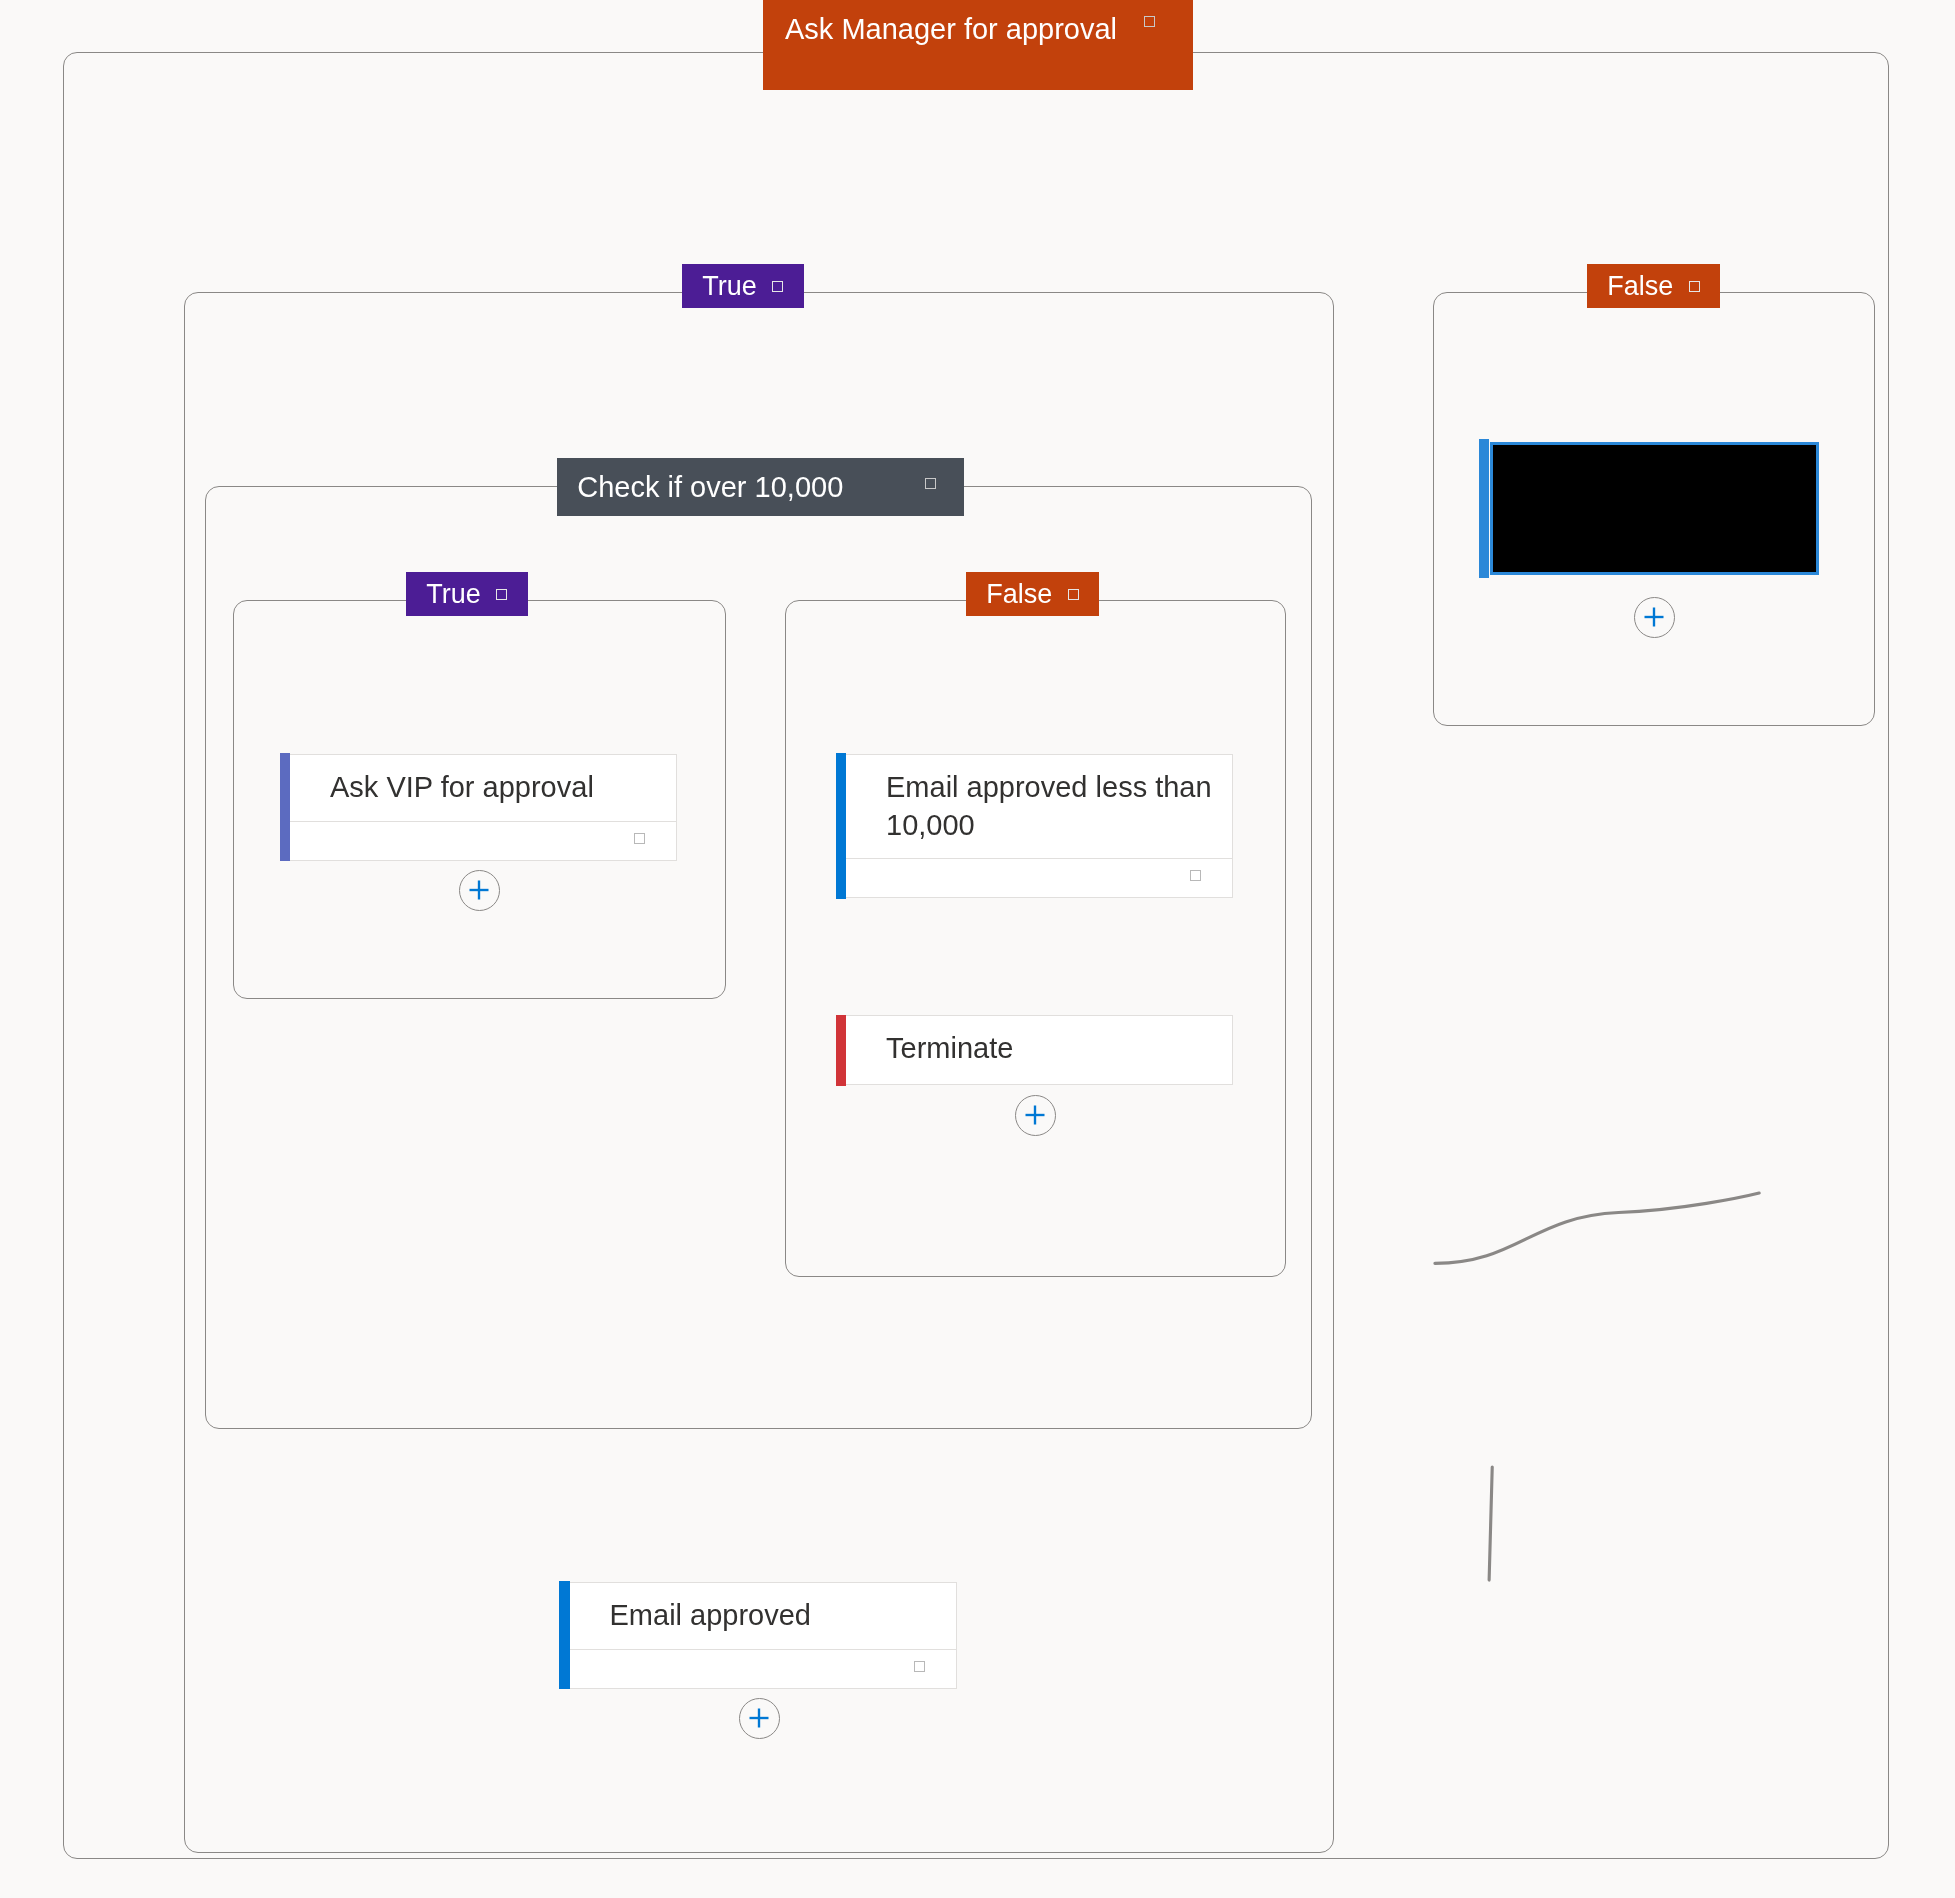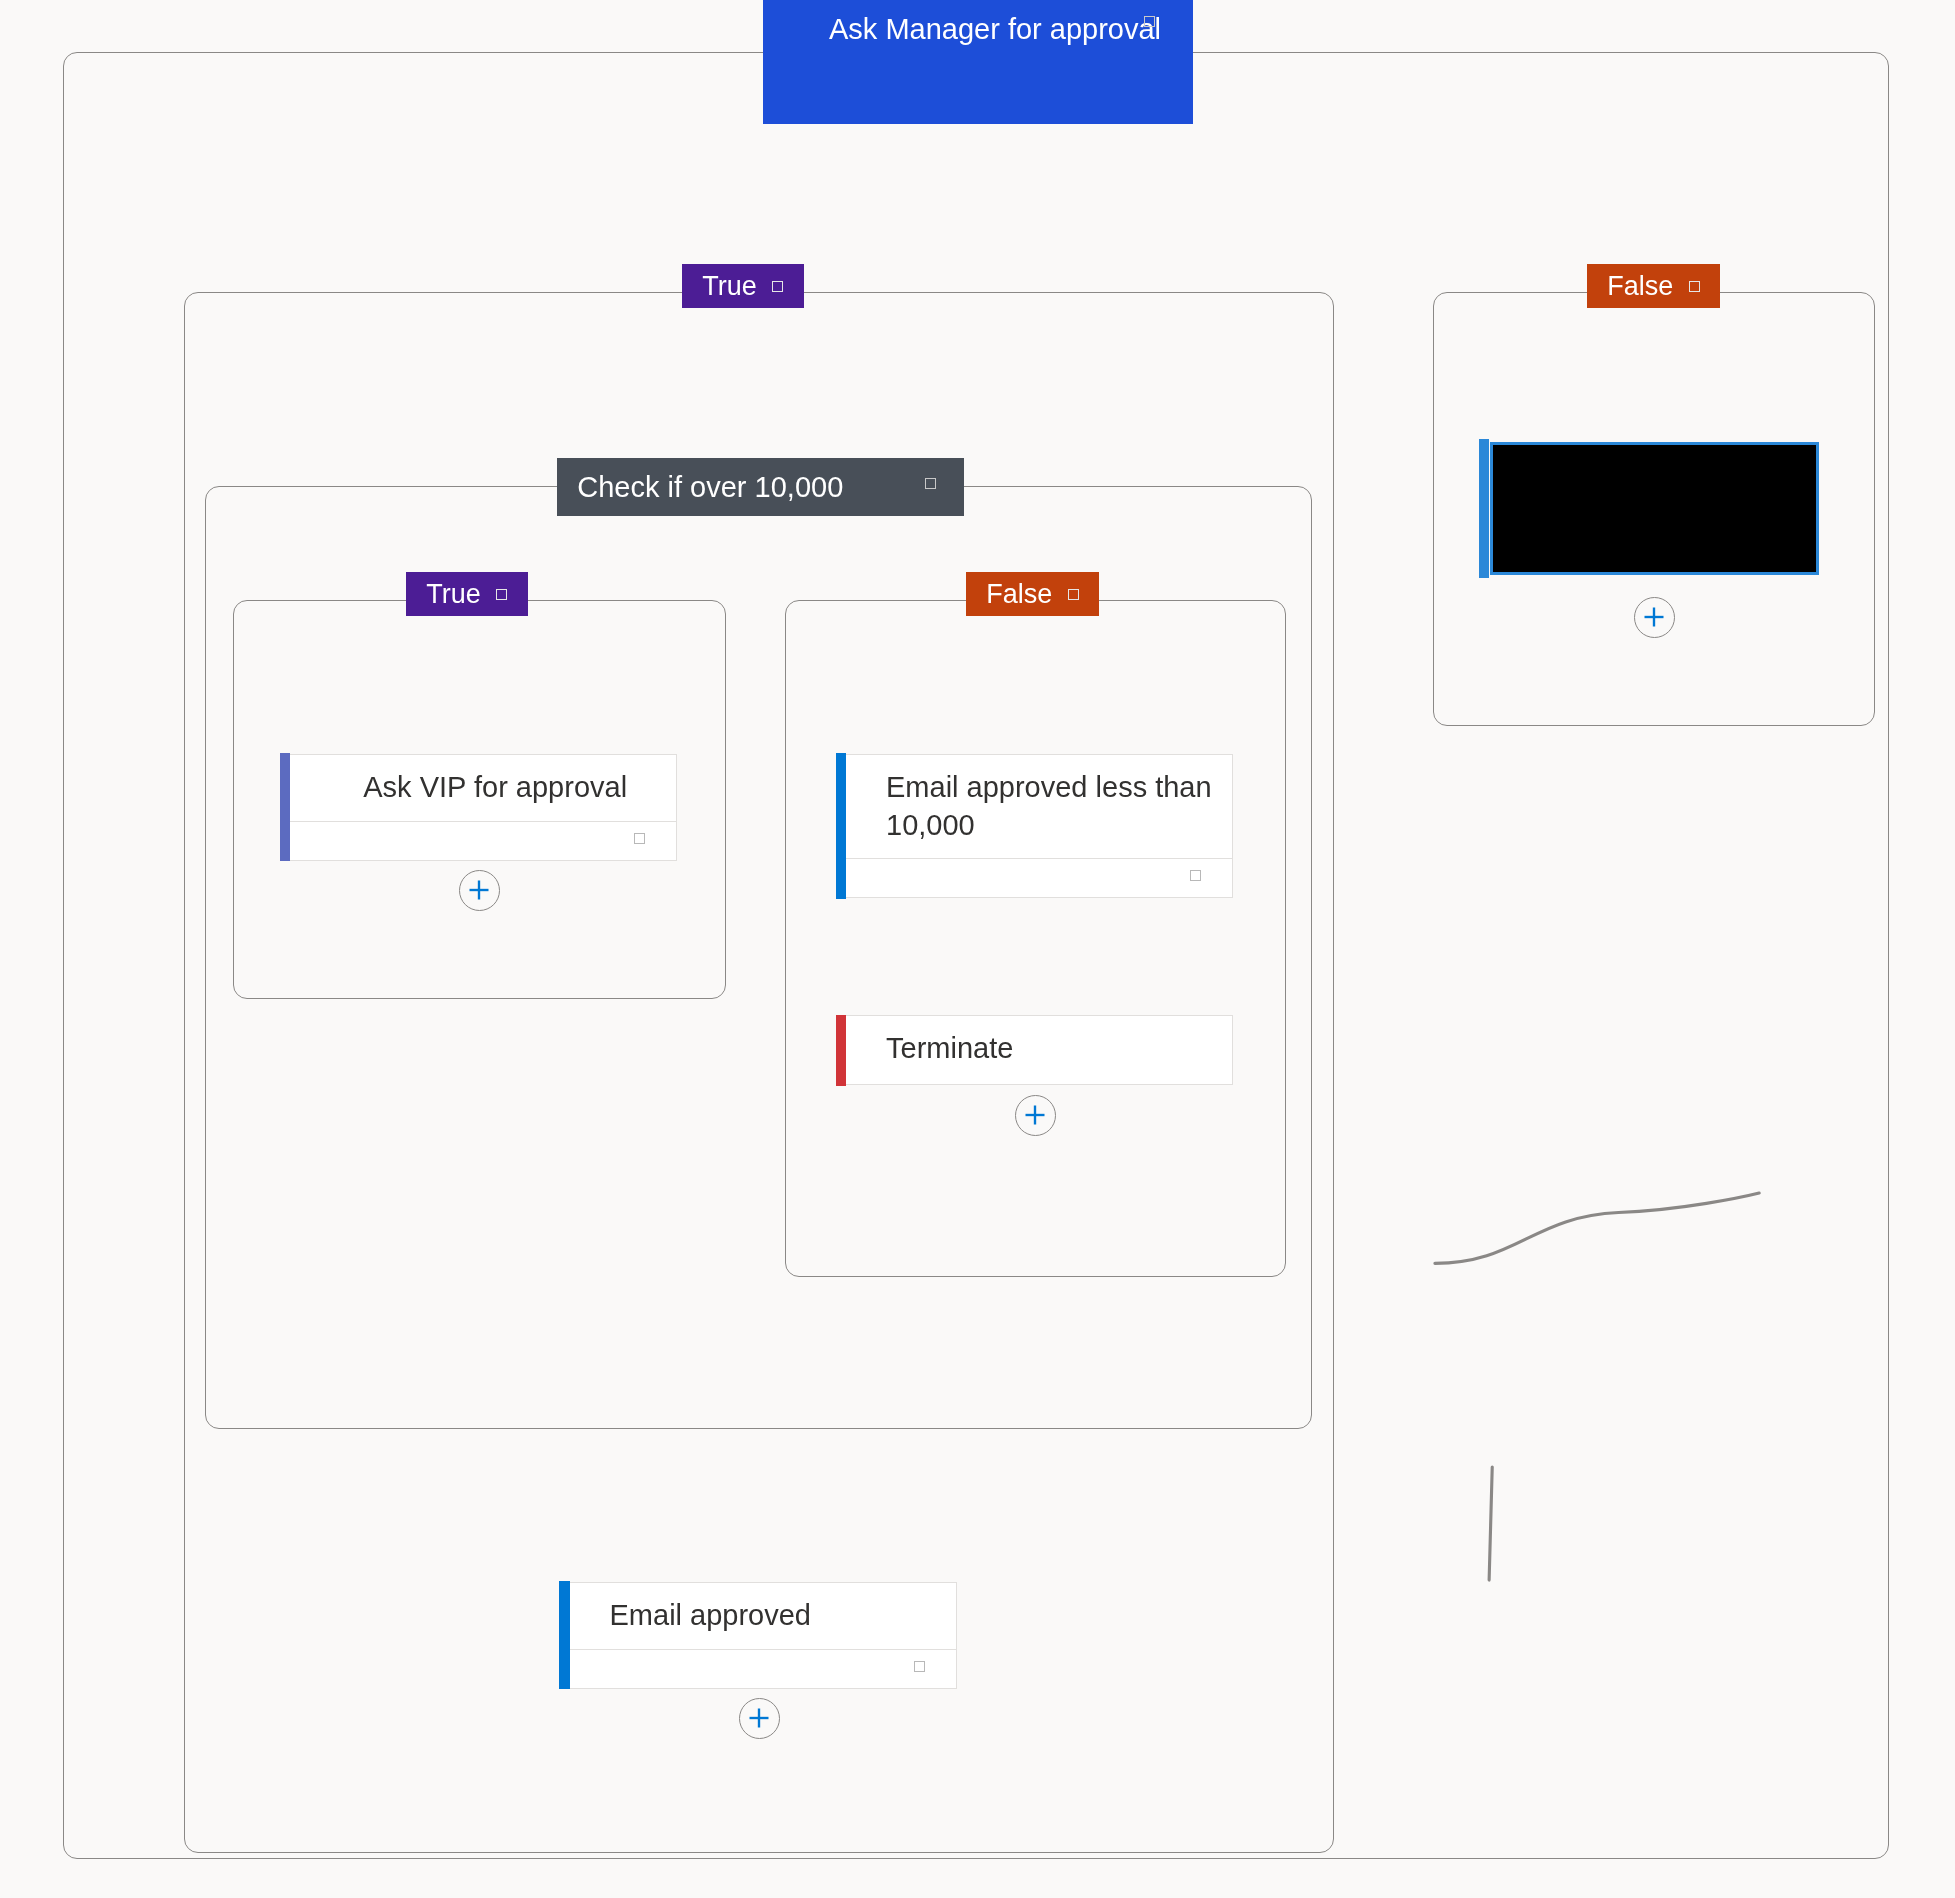--- a/index.html
+++ b/index.html
@@ -20,25 +20,25 @@
     height: 1807px;
     border: 1.6px solid #8a8886;
     border-radius: 14px;
     background: #faf9f8;
   }
   .header-condition {
     position: absolute;
     left: 763px;
     top: 0px;
     width: 430px;
-    height: 124px;
-    background: #1d4ed8;
+    height: 90px;
+    background: #c2410c;
     color: #fff;
     font-size: 29px;
-    padding: 11px 22px 0 66px;
+    padding: 11px 22px 0 22px;
     line-height: 1.3;
   }
   .header-condition .mini-square {
     position: absolute;
     right: 38px;
     top: 15.6px;
     width: 11px;
     height: 11px;
     border: 1.6px solid #c8c8c8;
   }
@@ -223,21 +223,21 @@
     <div class="inner-header">
       <span>Check if over 10,000</span>
       <span class="mini-square"></span>
     </div>
 
     <div class="inner-true">
       <div class="tag tag-true-color" style="left:172px; top:-29px;">
         <span>True</span>
         <span class="mini-square"></span>
       </div>
-      <div class="center-col" style="position:absolute; left:0; right:0; top:153px;text-align:center;">
+      <div class="center-col" style="position:absolute; left:0; right:0; top:153px;">
         <div class="action-card">
           <div class="stripe" style="background:#5c6bc0;"></div>
           <div class="title-row">
             <span>Ask VIP for approval</span>
           </div>
           <div class="sub-row">
             <span class="mini-square"></span>
           </div>
         </div>
         <div class="plus-btn">

